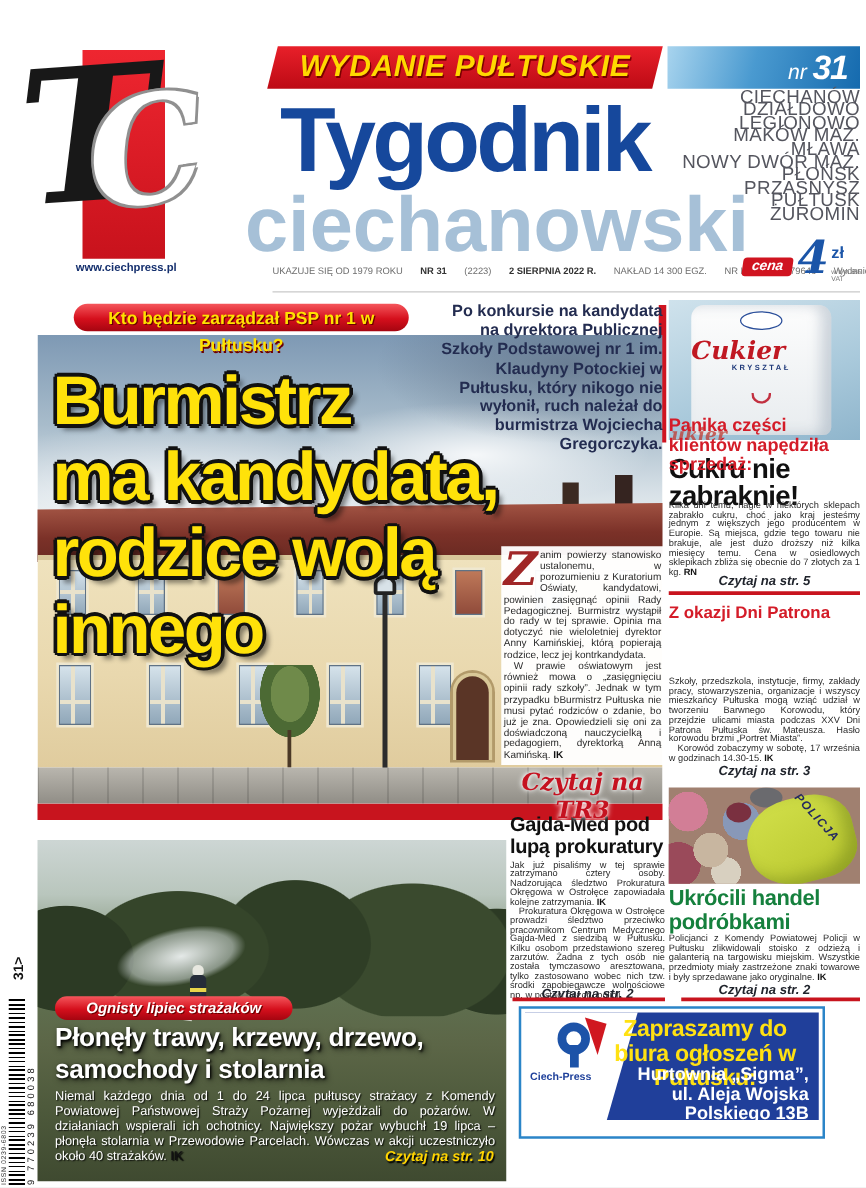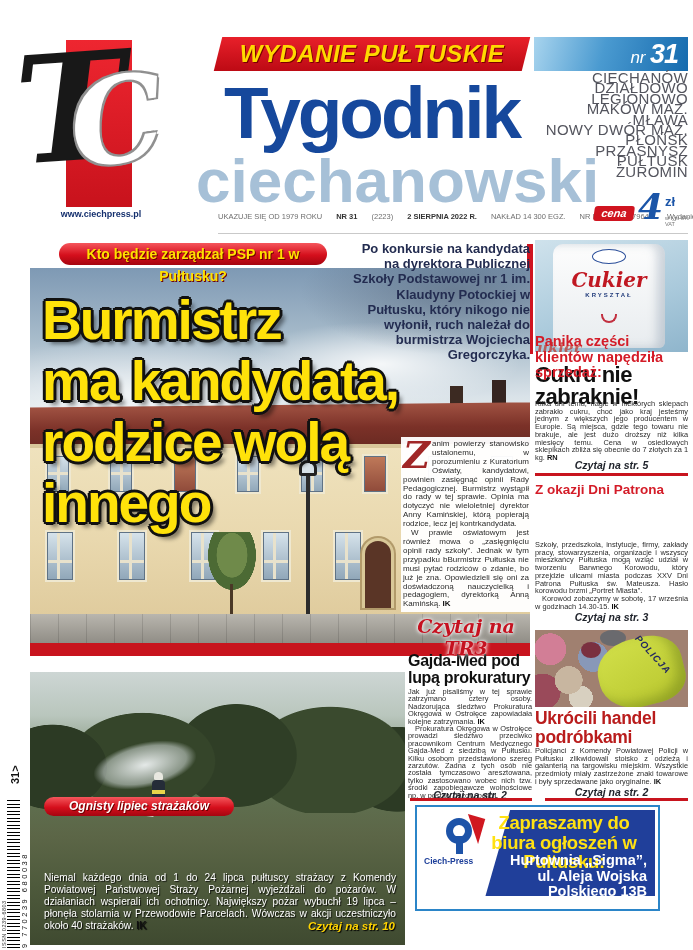--- a/index.html
+++ b/index.html
@@ -127,21 +127,21 @@
     font-size:19px; color:#c51220; text-shadow:0 0 3px #fff,0 0 5px #fff; }
 
   
   .sugar-photo { left:535px; top:240px; width:153px; height:112px; overflow:hidden;
     background:linear-gradient(160deg,#cfe2ec,#a9c9db 60%,#8fb5cc); }
   .bag { position:absolute; left:18px; top:4px; width:112px; height:104px;
     background:linear-gradient(180deg,#fdfdfd,#e8ecef);
     border-radius:10px 10px 6px 6px; box-shadow:inset -8px 0 10px rgba(120,140,160,.35); }
   .bag-oval { position:absolute; left:39px; top:5px; width:34px; height:15px;
     border:1.5px solid #2a4e9a; border-radius:50%; background:#fff; }
-  .bag-brand { position:absolute; left:0; top:24px; width:112px; text-align:center;
+  .bag-brand { position:absolute; left:0; top:24px; width:112px; text-align:left;
     font-family:"DejaVu Serif",serif; font-style:italic; font-weight:bold;
     font-size:20px; color:#c01822; }
   .bag-sub { position:absolute; left:0; top:48px; width:112px; text-align:center;
     font-size:6px; letter-spacing:2px; color:#203a7a; font-weight:bold; }
   .cup { position:absolute; left:48px; top:70px; width:16px; height:9px;
     border:2px solid #c23040; border-top:none; border-radius:0 0 9px 9px; }
   .bag-frag { position:absolute; left:2px; bottom:-5px; font-family:"DejaVu Serif",serif;
     font-style:italic; font-weight:bold; font-size:15px; color:#c0392f; opacity:.75; }
 
   .col-kicker { font-weight:bold; color:#d41c28; }
@@ -176,21 +176,21 @@
     background:linear-gradient(160deg,#d2e04a,#b8c62e);
     border-radius:45% 40% 35% 45%; transform:rotate(-14deg);
     box-shadow:inset -8px -6px 12px rgba(90,110,20,.4); }
   .vest span { display:block; transform:rotate(62deg); margin:16px 0 0 34px;
     font-weight:800; font-style:italic; font-size:9.5px; color:#252a60; letter-spacing:1px; }
   .p-hair { position:absolute; right:62px; top:0px; width:26px; height:16px;
     background:#6a6a6e; border-radius:50%; }
   .p-item { position:absolute; left:46px; top:12px; width:20px; height:16px;
     background:#7a3040; border-radius:50%; }
   .p-head { left:535px; top:709px; width:153px; font-size:17.5px; font-weight:800;
-    color:#b91c1c; line-height:19px; letter-spacing:-.3px; }
+    color:#15803d; line-height:19px; letter-spacing:-.3px; }
   .p-body { left:535px; top:747px; width:153px; }
   .p-read { left:535px; top:786px; width:153px; }
   .rule3 { left:545px; top:798px; width:143px; }
 
   
   .g-head { left:408px; top:652px; width:126px; font-size:16px; font-weight:800;
     color:#101010; line-height:17px; letter-spacing:-.3px; }
   .g-body { left:408px; top:688px; width:124px; line-height:7.4px; }
   .g-body p + p { text-indent:7px; }
   .g-read { left:408px; top:789px; width:124px; }
@@ -418,20 +418,21 @@
   <div class="abs rule rule2"></div>
 
   <div class="abs photo-fire">
     <div class="f-trees"></div>
     <div class="f-smoke"></div>
     <div class="f-hose"></div>
     <div class="f-man"></div>
     <div class="f-helmet"></div>
   </div>
   <div class="abs f-pill">Ognisty lipiec strażaków</div>
+  <div class="abs f-head">Płonęły trawy, krzewy, drzewo, samochody i stolarnia</div>
   <div class="abs f-body">
     <span>Niemal każdego dnia od 1 do 24 lipca pułtuscy strażacy z Komendy Powiatowej Państwowej Straży Pożarnej wyjeżdżali do pożarów. W działaniach wspierali ich ochotnicy. Największy pożar wybuchł 19 lipca – płonęła stolarnia w Przewodowie Parcelach. Wówczas w akcji uczestniczyło około 40 strażaków.</span>
     <b class="byl">IK</b>
   </div>
   <div class="abs f-read">Czytaj na str. 10</div>
 
   <div class="abs ad">
     <div class="ad-blue">
       <div class="ad-diag"></div>
       <div class="cp-logo">

